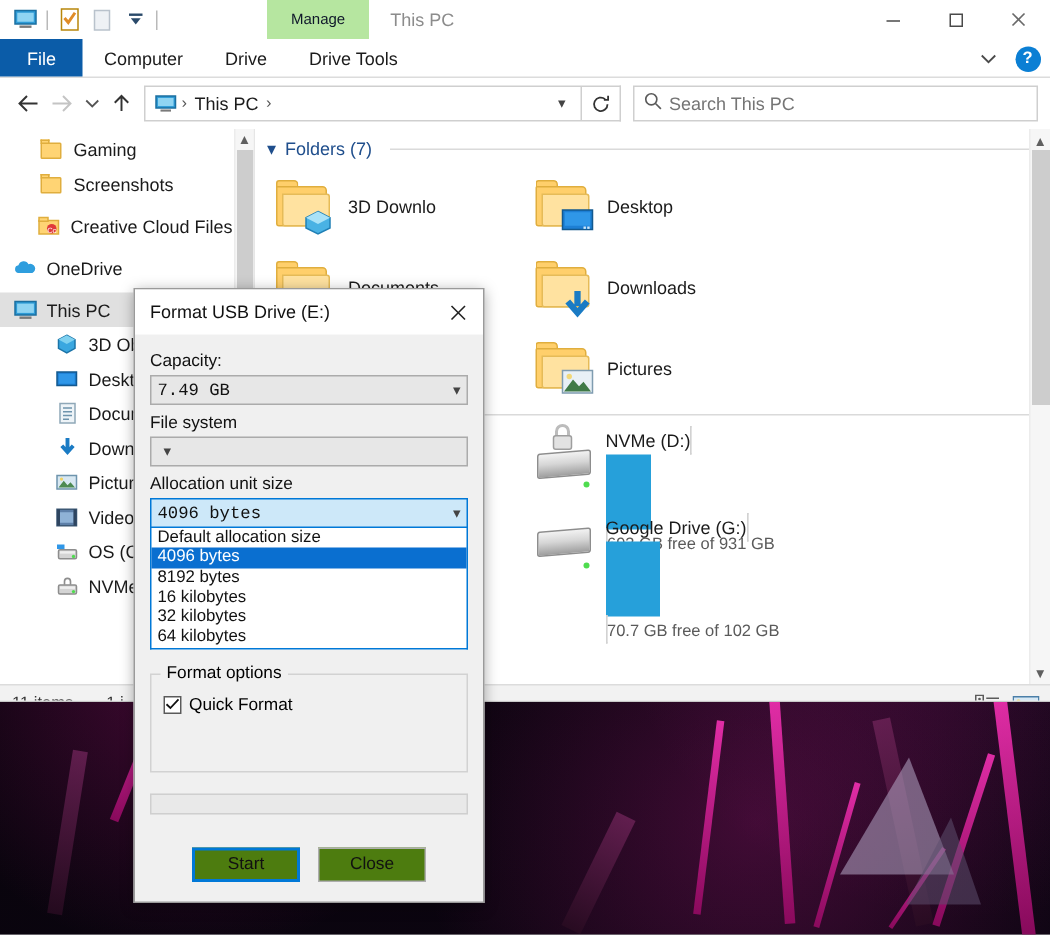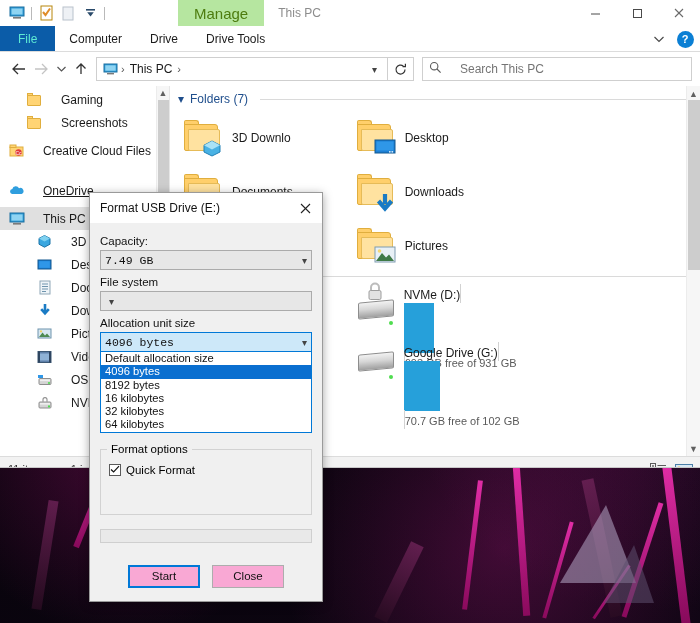--- a/index.html
+++ b/index.html
@@ -52,21 +52,21 @@
   .qat-ico {
     width: 22px; height: 22px; display:flex; align-items:center; justify-content:center;
     cursor: default;
   }
   .qat-sep { width:1px; height:13px; background:#b9b9b9; margin:0 3px; }
   .tabs-top {
     position:absolute; left: 178px; top:0; height:26px;
     display:flex; align-items:stretch;
   }
   .tab-manage {
-    background:#b6e6a0; color:#4d7c0f; font-size:15px;
+    background:#b6e6a0; color:#0f172a; font-size:10px;
     display:flex; align-items:center; justify-content:center;
     padding:0 16px; height:26px;
   }
   .tab-thispc {
     color:#8c8c8c; font-size:12px; display:flex; align-items:center;
     padding:0 14px; height:26px;
   }
   .wincontrols {
     position:absolute; right:0; top:0; display:flex; height:26px;
   }
@@ -75,21 +75,21 @@
 
   
   .ribbonbar {
     height: 26px; background:#ffffff; display:flex; align-items:stretch;
     position:relative;
     border-bottom:1px solid #dcdcdc;
   }
   .rtab {
     display:flex; align-items:center; padding:0 14px; font-size:12px; color:#1b1b1b;
   }
-  .rtab.file { background:#0b5ca8; color:#5eead4; padding:0 18px; }
+  .rtab.file { background:#0b5ca8; color:#ffffff; padding:0 18px; }
   .ribbon-right { position:absolute; right:4px; top:0; height:26px; display:flex; align-items:center; gap:4px;}
   .rr-ico { width:22px; height:22px; display:flex; align-items:center; justify-content:center;}
   .help-circle {
     width:17px;height:17px;border-radius:50%;background:#0b7fd4;color:#fff;
     font-size:11px; font-weight:bold; display:flex;align-items:center;justify-content:center;
   }
 
   
   .addrrow {
     height: 34px; background:#fff; display:flex; align-items:center;
@@ -103,35 +103,35 @@
     display:flex; align-items:center; padding:0 4px; margin-left:4px;
     font-size:12px; color:#1b1b1b;
   }
   .addr-ico { width:18px; display:flex; align-items:center; justify-content:center; }
   .crumb { padding:0 3px; font-size:12px; }
   .crumb-sep { color:#555; font-size:11px; padding:0 2px;}
   .addr-caret { margin-left:auto; padding:0 6px; color:#444; font-size:10px;}
   .refreshbtn { width:26px; height:24px; border:1px solid #cfcfcf; border-left:none; display:flex; align-items:center; justify-content:center;}
   .searchbox {
     width:270px; height:24px; border:1px solid #cfcfcf; background:#fff;
-    display:flex; align-items:center; margin-left:8px; padding:0 6px; gap:16px;
+    display:flex; align-items:center; margin-left:8px; padding:0 6px; gap:2px;
     font-size:12px; color:#707070;
   }
 
   
   .bodyrow { display:flex; height: 370px; background:#fff; }
 
   .navpane {
     width: 170px; background:#ffffff; position:relative;
     border-right: 1px solid #e6e6e6;
     padding-top: 2px;
     overflow:hidden;
   }
   .navitem {
-    height: 23px; display:flex; align-items:center; gap:18px;
+    height: 23px; display:flex; align-items:center; gap:6px;
     font-size:12px; color:#1b1b1b; padding-left: 8px; white-space:nowrap;
   }
   .navitem.selected { background:#e0e0e0; }
   .navitem .nico { width:17px; height:17px; display:flex; align-items:center; justify-content:center; flex:0 0 17px;}
   .navitem .nlabel { overflow:hidden; }
   .indent1 { padding-left: 26px; }
   .indent2 { padding-left: 36px; }
   .navscroll {
     position:absolute; right:0; top:0; width:13px; height:100%;
     background:#f6f6f6; border-left:1px solid #ececec;
@@ -229,21 +229,21 @@
     width:12px;height:12px;border:1px solid #5a5a5a;background:#fff;
     display:flex;align-items:center;justify-content:center;
   }
   .progress {
     margin: 14px 10px 0 10px; height:14px; background:#e9e9e9; border:1px solid #cfcfcf;
   }
   .dlg-buttons {
     display:flex; justify-content:center; gap:12px; margin-top:22px;
   }
   .dbtn {
-    width:72px; height:23px; background:#f9a8d4; border:1px solid #adadad;
+    width:72px; height:23px; background:#4d7c0f; border:1px solid #adadad;
     display:flex; align-items:center; justify-content:center; font-size:11.5px; color:#111;
   }
   .dbtn.default { border:2px solid #0078d7; }
 
   
   .folder { position:absolute; inset:0; }
   .folder .back {
     position:absolute; left:2px; top:7px; width:34px; height:27px;
     background:#ffcf6b; border:1px solid #e0ae3e; border-radius:1px 3px 2px 2px;
   }
@@ -437,33 +437,33 @@
         <span class="nico">
           <span class="mini-folder" style="position:relative;display:block;width:17px;height:15px;">
             <span class="mt"></span>
               <span class="mb"></span>
           </span>
         </span>
         <span class="nlabel">Screenshots</span>
       </div>
 
 
-      <div class="navitem" style="margin-top:5px;">
+      <div class="navitem" style="margin-top:5px;margin-left:16px;">
         <span class="nico">
           <svg width="16" height="15" viewBox="0 0 16 15">
               <rect x="1" y="4" width="13" height="9" fill="#ffd474" stroke="#e0ae3e"></rect>
               <rect x="1" y="2" width="6" height="2.5" fill="#ffd474" stroke="#e0ae3e"></rect>
               <circle cx="9.5" cy="9.5" r="3.2" fill="#e03a3a"></circle>
               <text x="9.5" y="12" font-size="5" fill="#fff" text-anchor="middle" font-family="Liberation Sans">Cc</text>
             </svg>
         </span>
         <span class="nlabel">Creative Cloud Files</span>
       </div>
 
-      <div class="navitem" style="margin-top:17px;text-decoration:underline;">
+      <div class="navitem" style="margin-top:5px;">
         <span class="nico">
           <svg width="17" height="13" viewBox="0 0 17 13">
               <path d="M4 10 a2.6 2.6 0 0 1 0.3 -5.1 a3.6 3.6 0 0 1 6.7 -0.7 a2.9 2.9 0 0 1 2.6 5.8 Z" fill="#2f9ede"></path>
             </svg>
         </span>
         <span class="nlabel">OneDrive</span>
       </div>
 
       <div class="navitem selected" style="margin-top:5px;">
         <span class="nico">

